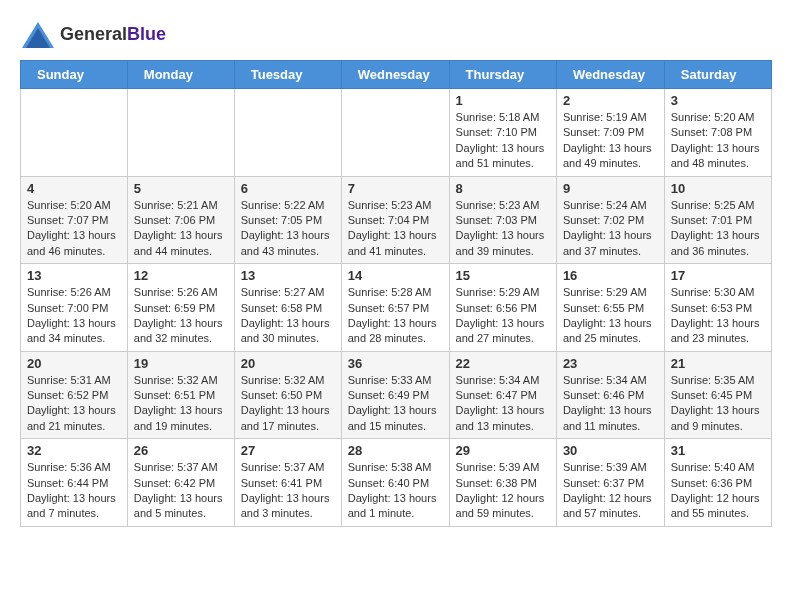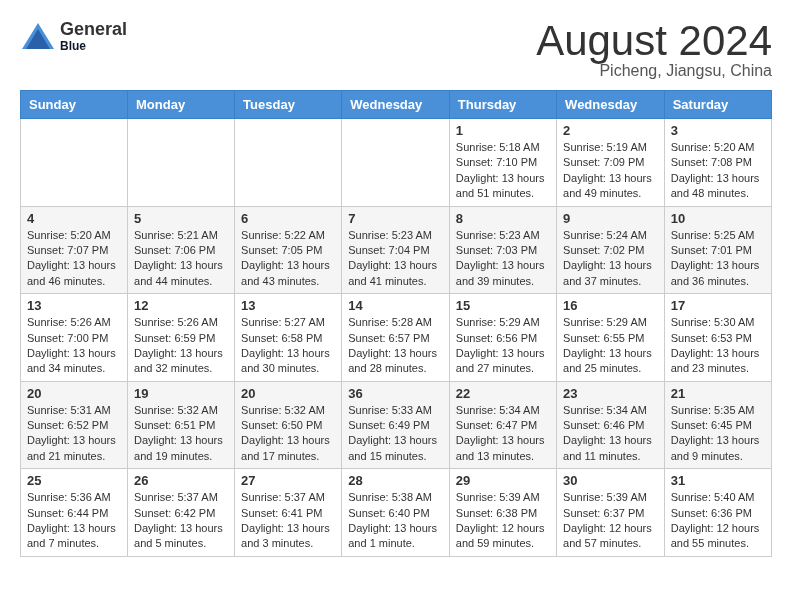--- a/index.html
+++ b/index.html
@@ -16,32 +16,32 @@
       align-items: flex-start;
       margin-bottom: 10px;
     }
     .logo {
       display: flex;
       align-items: center;
       gap: 4px;
     }
     .logo-text {
       display: flex;
-      flex-direction: column;
+      flex-direction: row;
       line-height: 1.1;
     }
     .logo-general {
       font-size: 18px;
       font-weight: bold;
       color: #333;
     }
     .logo-blue {
-      font-size: 12px;
-      font-weight: bold;
-      color: #0f172a;
+      font-size: 18px;
+      font-weight: bold;
+      color: #4c1d95;
     }
     .logo-icon {
       width: 36px;
       height: 30px;
     }
     .title-block {
       text-align: right;
     }
     .month-title {
       font-size: 42px;
@@ -54,21 +54,21 @@
       color: #555;
     }
     .calendar {
       width: 100%;
       border-collapse: collapse;
     }
     .calendar th {
       background: #4a90d9;
       color: #fff;
       text-align: left;
-      padding: 6px 8px;
+      padding: 6px 16px;
       font-size: 13px;
       font-weight: bold;
       border: 1px solid #3a80c9;
     }
     .calendar td {
       border: 1px solid #ccc;
       vertical-align: top;
       padding: 4px 6px;
       width: 108px;
       min-height: 80px;
@@ -99,24 +99,20 @@
   <div class="logo">
     <svg class="logo-icon" viewBox="0 0 36 30" xmlns="http://www.w3.org/2000/svg">
       <polygon points="18,2 34,28 2,28" fill="#4a90d9"></polygon>
       <polygon points="18,8 30,28 6,28" fill="#2a60a9"></polygon>
     </svg>
     <div class="logo-text">
       <span class="logo-general">General</span>
       <span class="logo-blue">Blue</span>
     </div>
   </div>
-  <div class="title-block">
-    <div class="month-title">August 2024</div>
-    <div class="location">Picheng, Jiangsu, China</div>
-  </div>
 </div>
 
 <table class="calendar">
   <thead>
     <tr>
     <th>Sunday</th>
         <th>Monday</th>
         <th>Tuesday</th>
         <th>Wednesday</th>
         <th>Thursday</th>
@@ -228,21 +224,21 @@
           <span class="day-num">23</span>
           <div class="cell-content">Sunrise: 5:34 AM<br>Sunset: 6:46 PM<br>Daylight: 13 hours<br>and 11 minutes.</div>
         </td>
         <td>
           <span class="day-num">21</span>
           <div class="cell-content">Sunrise: 5:35 AM<br>Sunset: 6:45 PM<br>Daylight: 13 hours<br>and 9 minutes.</div>
         </td>
       </tr>
       <tr>
         <td>
-          <span class="day-num">25</span>
+          <span class="day-num">32</span>
           <div class="cell-content">Sunrise: 5:36 AM<br>Sunset: 6:44 PM<br>Daylight: 13 hours<br>and 7 minutes.</div>
         </td>
         <td>
           <span class="day-num">26</span>
           <div class="cell-content">Sunrise: 5:37 AM<br>Sunset: 6:42 PM<br>Daylight: 13 hours<br>and 5 minutes.</div>
         </td>
         <td>
           <span class="day-num">27</span>
           <div class="cell-content">Sunrise: 5:37 AM<br>Sunset: 6:41 PM<br>Daylight: 13 hours<br>and 3 minutes.</div>
         </td>

